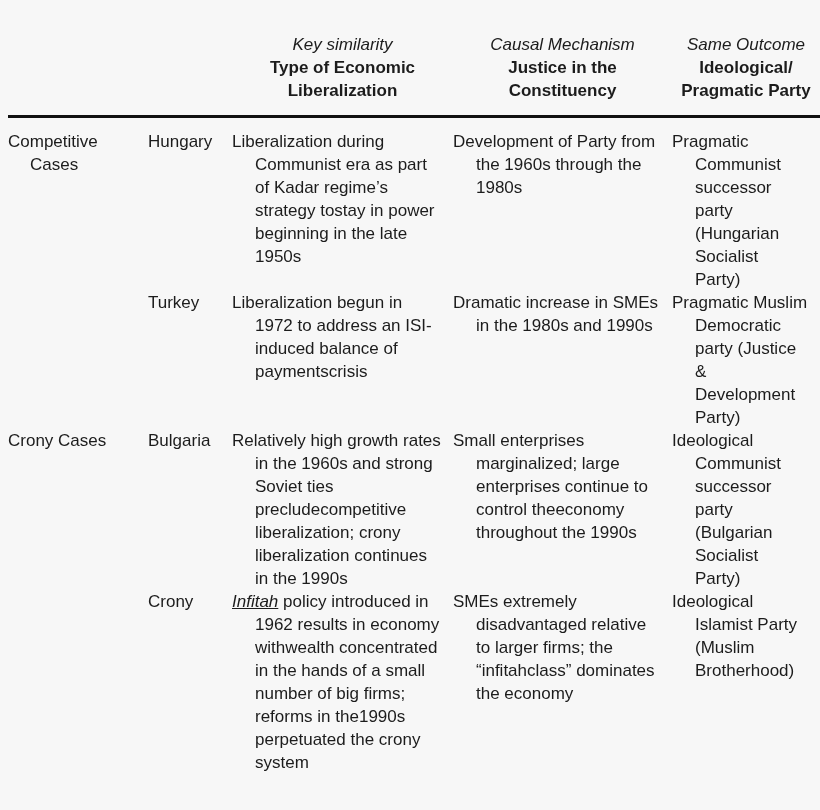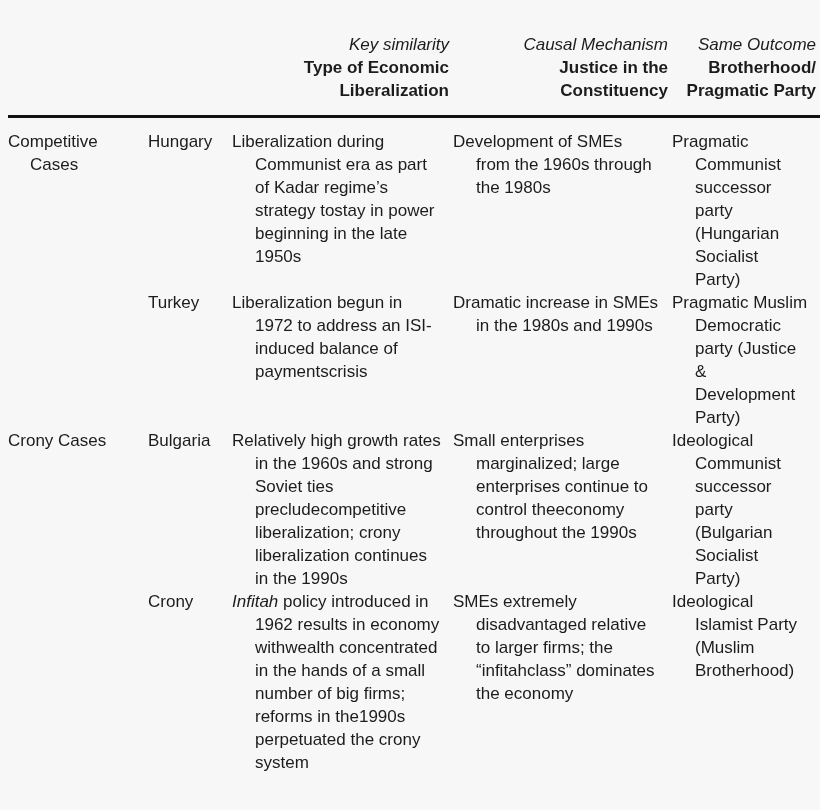--- a/index.html
+++ b/index.html
@@ -19,40 +19,40 @@
     font-size: 17px;
     line-height: 23px;
   }
   col.c1 { width: 140px; }
   col.c2 { width: 84px; }
   col.c3 { width: 221px; }
   col.c4 { width: 219px; }
   col.c5 { width: 148px; }
   thead th {
     font-weight: normal;
-    text-align: right;
+    text-align: center;
     vertical-align: bottom;
     border-bottom: 3px solid #111111;
     padding: 0 4px 13px 4px;
   }
   thead th em  { display: block; font-style: italic; }
   thead th span{ display: block; font-weight: bold; }
   td { vertical-align: top; padding: 0; }
   tbody tr:first-child td { padding-top: 12px; }
   td.group {
     font-weight: normal;
     padding-left: 22px; text-indent: -22px;
     padding-right: 12px;
   }
   td.country { padding-right: 6px; }
   td.txt {
     padding-left: 23px; text-indent: -23px;
     padding-right: 12px;
   }
-  td.txt em { font-style: italic; }
+  td.txt em { font-style: italic; text-decoration: underline; }
 </style>
 </head>
 <body>
 
 <table class="cmp">
   <colgroup>
     <col class="c1">
       <col class="c2">
       <col class="c3">
       <col class="c4">
@@ -67,31 +67,31 @@
         <span>Type of Economic</span>
         <span>Liberalization</span>
       </th>
       <th>
         <em>Causal Mechanism</em>
         <span>Justice in the</span>
         <span>Constituency</span>
       </th>
       <th>
         <em>Same Outcome</em>
-        <span>Brotherhood/</span>
+        <span>Ideological/</span>
         <span>Pragmatic Party</span>
       </th>
     </tr>
   </thead>
   <tbody>
     <tr>
       <td class="group">Competitive Cases</td>
       <td class="country">Hungary</td>
       <td class="txt"><em></em><span>Liberalization during Communist era as part of Kadar regime’s strategy tostay in power beginning in the late 1950s</span></td>
-      <td class="txt">Development of SMEs from the 1960s through the 1980s</td>
+      <td class="txt">Development of Party from the 1960s through the 1980s</td>
       <td class="txt">Pragmatic Communist successor party (Hungarian Socialist Party)</td>
     </tr>
     <tr>
       <td class="group"></td>
       <td class="country">Turkey</td>
       <td class="txt"><em></em><span>Liberalization begun in 1972 to address an ISI-induced balance of paymentscrisis</span></td>
       <td class="txt">Dramatic increase in SMEs in the 1980s and 1990s</td>
       <td class="txt">Pragmatic Muslim Democratic party (Justice &amp; Development Party)</td>
     </tr>
     <tr>

